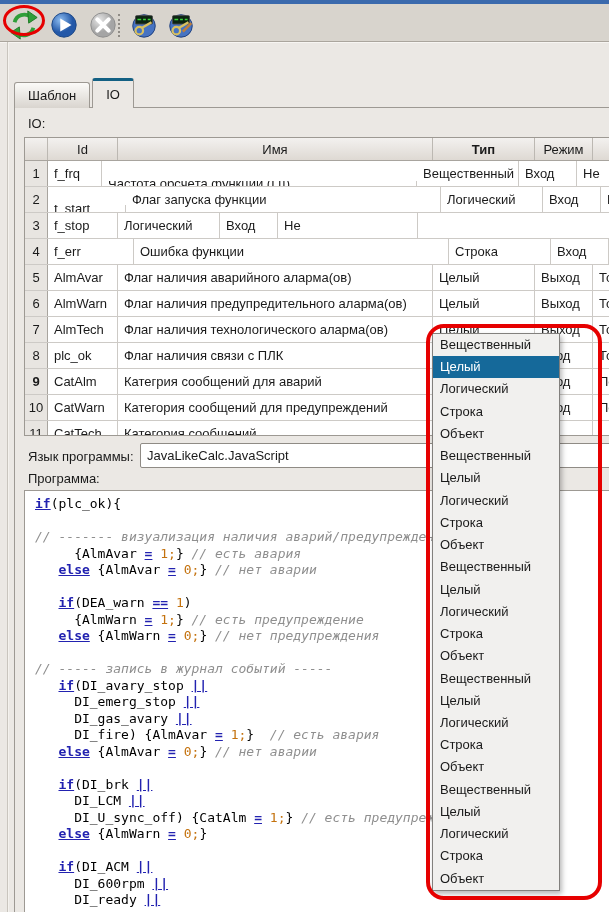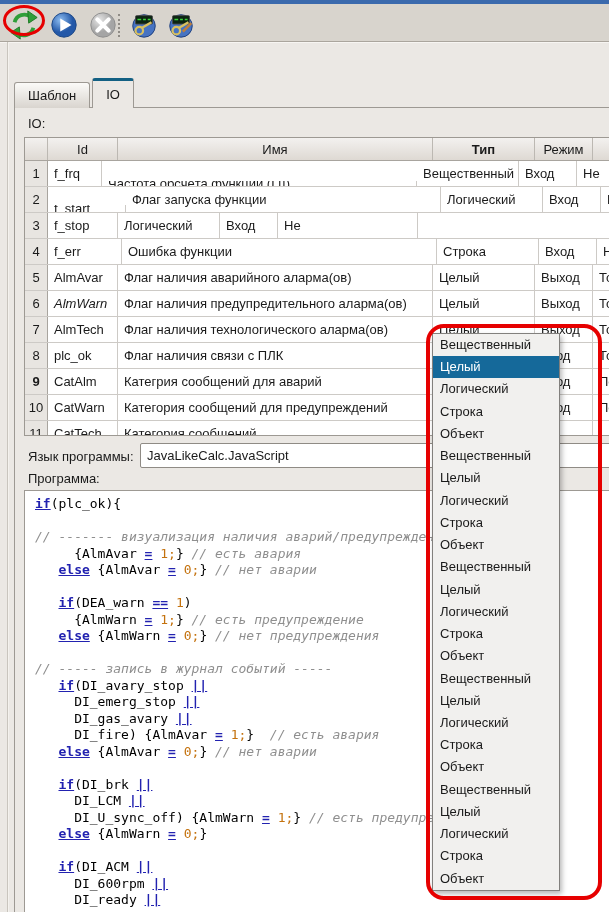--- a/index.html
+++ b/index.html
@@ -159,37 +159,37 @@
     </div>
     <div class="trow">
       <div class="td num" style="width: 23px;">3</div>
       <div class="td" style="width: 70px;">f_stop</div>
       <div class="td" style="width: 102px;">Логический</div>
       <div class="td" style="width: 58px;">Вход</div>
       <div class="td" style="width: 140px;">Не</div>
     </div>
     <div class="trow">
       <div class="td num" style="width: 23px;">4</div>
-      <div class="td" style="width: 74px;">f_err</div>
+      <div class="td" style="width: 86px;">f_err</div>
       <div class="td" style="width: 315px;">Ошибка функции</div>
       <div class="td" style="width: 102px;">Строка</div>
       <div class="td" style="width: 58px;">Вход</div>
       <div class="td" style="width: 140px;">Не</div>
     </div>
     <div class="trow">
       <div class="td num" style="width: 23px;">5</div>
       <div class="td" style="width: 70px;">AlmAvar</div>
       <div class="td" style="width: 315px;">Флаг наличия аварийного аларма(ов)</div>
       <div class="td" style="width: 102px;">Целый</div>
       <div class="td" style="width: 58px;">Выход</div>
       <div class="td" style="width: 140px;">То</div>
     </div>
     <div class="trow">
       <div class="td num" style="width: 23px;">6</div>
-      <div class="td" style="width: 70px; font-style: italic;">AlmWarn</div>
+      <div class="td" style="width: 70px;">AlmWarn</div>
       <div class="td" style="width: 315px;">Флаг наличия предупредительного аларма(ов)</div>
       <div class="td" style="width: 102px;">Целый</div>
       <div class="td" style="width: 58px;">Выход</div>
       <div class="td" style="width: 140px;">То</div>
     </div>
     <div class="trow">
       <div class="td num" style="width: 23px;">7</div>
       <div class="td" style="width: 70px;">AlmTech</div>
       <div class="td" style="width: 315px;">Флаг наличия технологического аларма(ов)</div>
       <div class="td" style="width: 102px;">Целый</div>
@@ -248,21 +248,21 @@
       <div class="cl">&nbsp;</div>
       <div class="cl"><span class="tc">// ----- запись в журнал событий -----</span></div>
       <div class="cl"><span class="tp">   </span><span class="tk">if</span><span class="tp">(DI_avary_stop </span><span class="tk">||</span></div>
       <div class="cl"><span class="tp">     DI_emerg_stop </span><span class="tk">||</span></div>
       <div class="cl"><span class="tp">     DI_gas_avary </span><span class="tk">||</span></div>
       <div class="cl"><span class="tp">     DI_fire) {AlmAvar </span><span class="tk">=</span><span class="tp"> </span><span class="tn">1;</span><span class="tp">}  </span><span class="tc">// есть авария</span></div>
       <div class="cl"><span class="tp">   </span><span class="tk">else</span><span class="tp"> {AlmAvar </span><span class="tk">=</span><span class="tp"> </span><span class="tn">0;</span><span class="tp">} </span><span class="tc">// нет аварии</span></div>
       <div class="cl">&nbsp;</div>
       <div class="cl"><span class="tp">   </span><span class="tk">if</span><span class="tp">(DI_brk </span><span class="tk">||</span></div>
       <div class="cl"><span class="tp">     DI_LCM </span><span class="tk">||</span></div>
-      <div class="cl"><span class="tp">     DI_U_sync_off) {AlmWarn </span><span class="tk">=</span><span class="tp"> </span><span class="tn">1;</span><span class="tp">} </span><span class="tc">// есть предупреждение</span></div>
+      <div class="cl"><span class="tp">     DI_U_sync_off) {CatAlm </span><span class="tk">=</span><span class="tp"> </span><span class="tn">1;</span><span class="tp">} </span><span class="tc">// есть предупреждение</span></div>
       <div class="cl"><span class="tp">   </span><span class="tk">else</span><span class="tp"> {AlmWarn </span><span class="tk">=</span><span class="tp"> </span><span class="tn">0;</span><span class="tp">}</span></div>
       <div class="cl">&nbsp;</div>
       <div class="cl"><span class="tp">   </span><span class="tk">if</span><span class="tp">(DI_ACM </span><span class="tk">||</span></div>
       <div class="cl"><span class="tp">     DI_600rpm </span><span class="tk">||</span></div>
       <div class="cl"><span class="tp">     DI_ready </span><span class="tk">||</span></div>
     </div>
 </div>
 
 <div class="dropdown" id="dropdown">
     <div class="dd-item">Вещественный</div>

